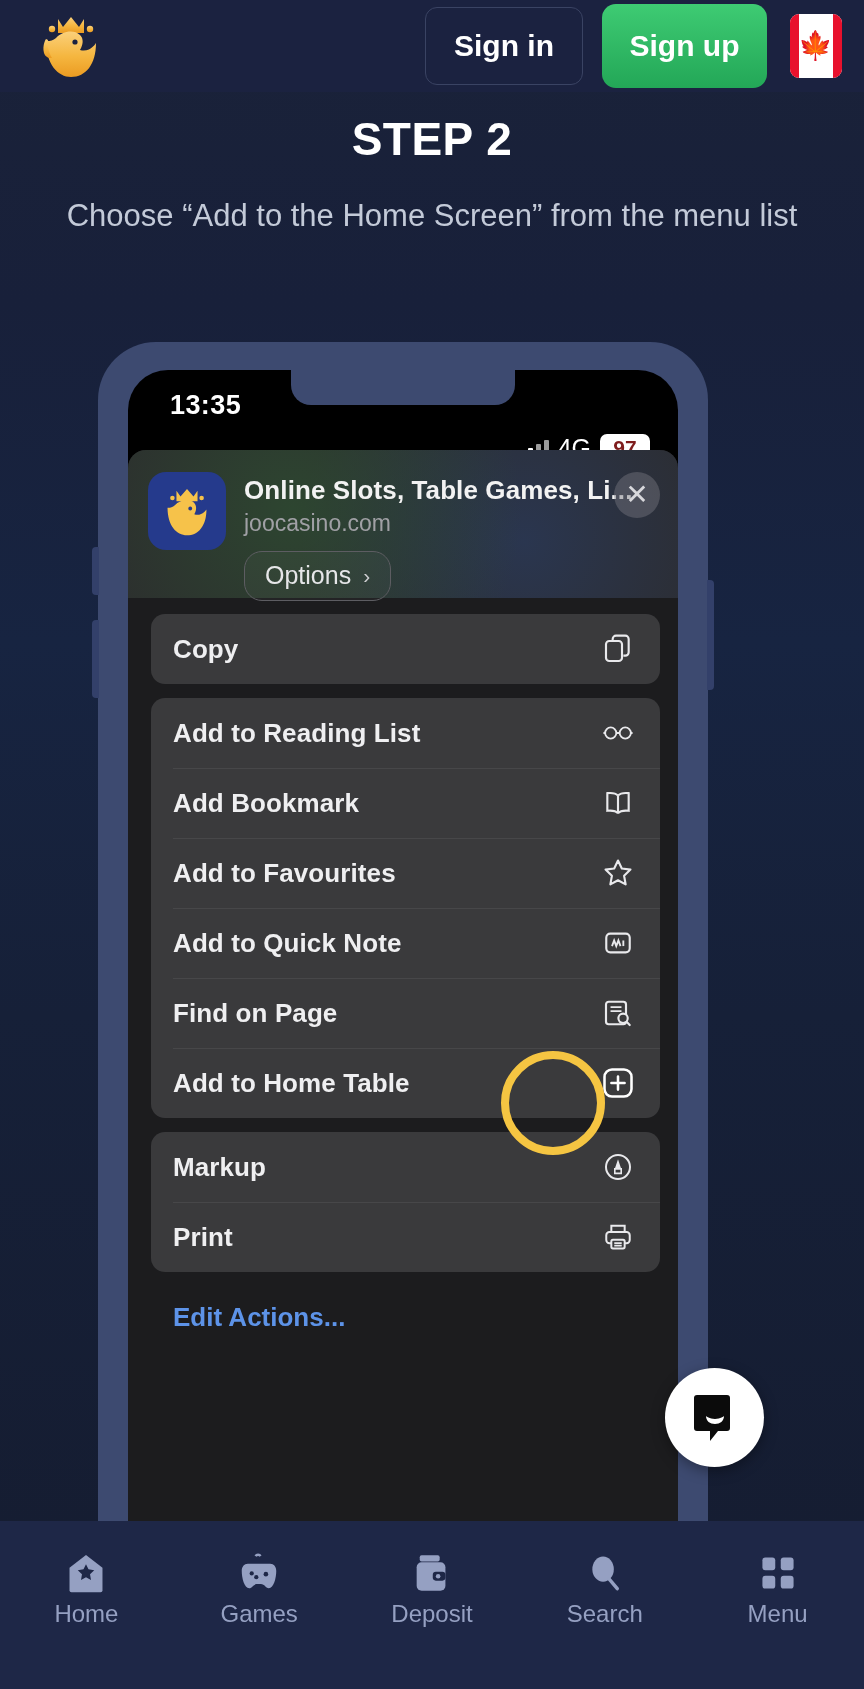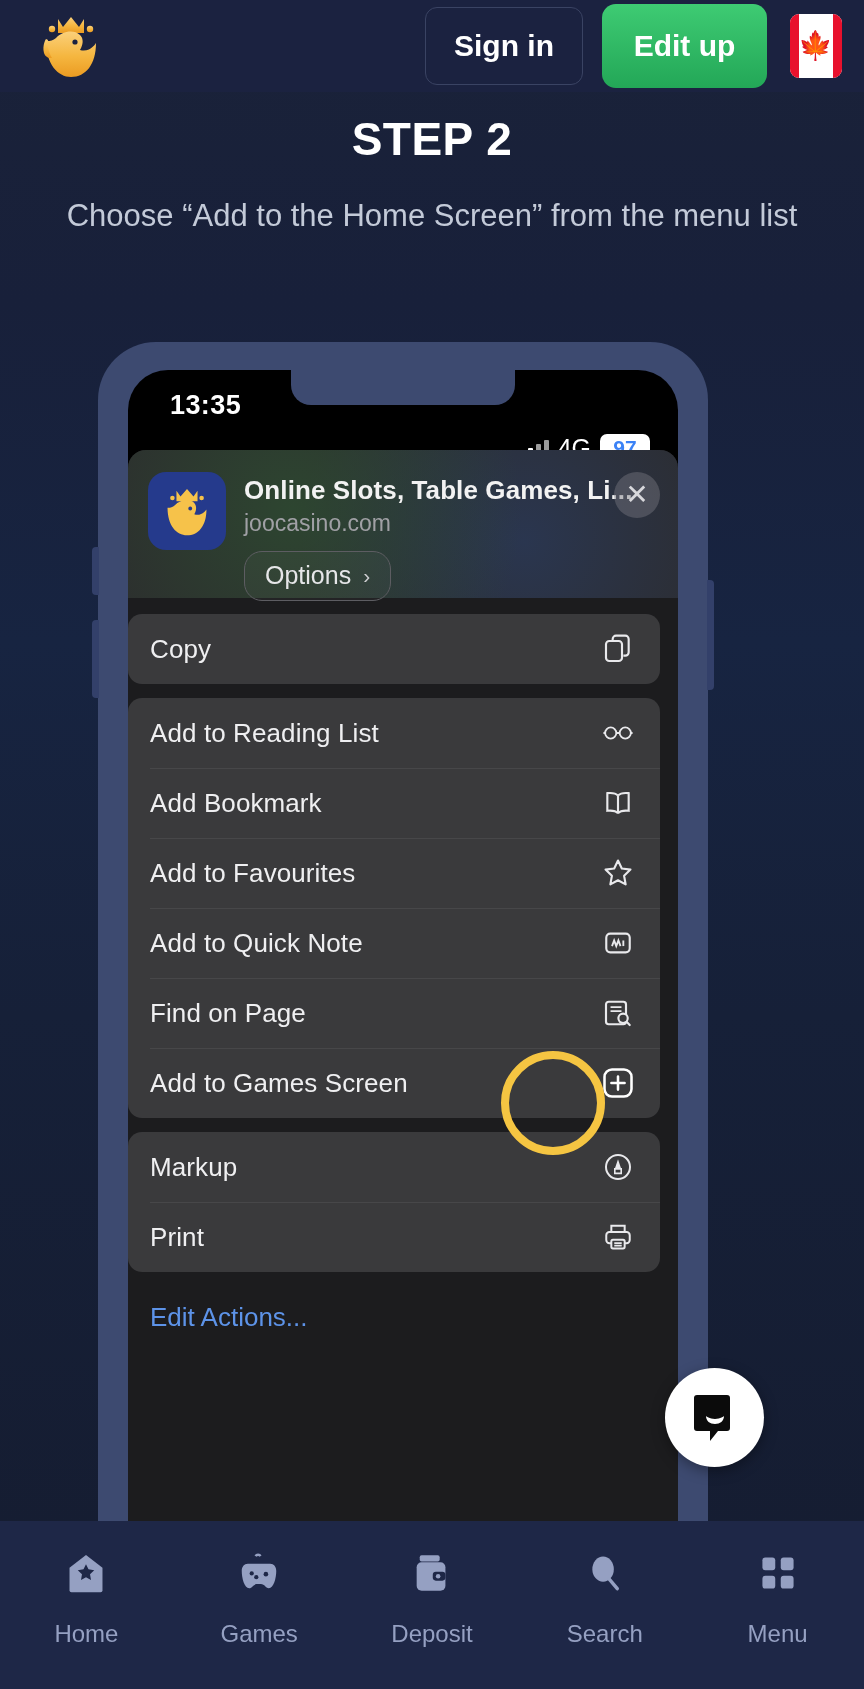--- a/index.html
+++ b/index.html
@@ -128,21 +128,21 @@
     display: flex; align-items: center; gap: 9px; margin-top: 44px;
   }
   .sig { display: flex; align-items: flex-end; gap: 3px; height: 20px; }
   .sig i { display:block; width:5px; background:#fff; border-radius:1px; }
   .sig i:nth-child(1){height:7px;}
   .sig i:nth-child(2){height:11px;}
   .sig i:nth-child(3){height:15px; background:#9b9b9b;}
   .sig i:nth-child(4){height:19px; background:#9b9b9b;}
   .net { font-size: 25px; font-weight: 500; color:#fff; }
   .batt {
-    background:#fff; color:#3b82f6;
+    background:#fff; color:#7f1d1d;
     font-size:21px; font-weight:bold;
     border-radius: 7px;
     padding: 2px 8px 3px 8px;
     min-width: 50px; text-align:center;
     line-height: 1.1;
   }
 
   
   .sheet {
     position: absolute;
@@ -192,21 +192,21 @@
   .close-btn {
     position: absolute; right: 18px; top: 22px;
     width: 46px; height: 46px; border-radius: 50%;
     background: rgba(120,120,128,0.45);
     display:flex; align-items:center; justify-content:center;
     cursor: pointer;
   }
   .close-x { color:#d8d8dc; font-size: 28px; line-height: 1; font-weight: 300;}
 
   
-  .menu-wrap { padding: 16px 18px 0 0; }
+  .menu-wrap { padding: 16px 18px 0 23px; font-weight: bold; }
   .group {
     background: #3a3a3c;
     border-radius: 14px;
     overflow: hidden;
     margin-bottom: 14px;
   }
   .row {
     height: 70px;
     display: flex; align-items: center;
     padding: 0 22px 0 22px;
@@ -258,21 +258,21 @@
     display: flex;
     z-index: 50;
     padding-top: 26px;
   }
   .navitem {
     flex: 1;
     display: flex; flex-direction: column; align-items: center;
     cursor: pointer;
   }
   .navicon { width: 52px; height: 52px; display:flex; align-items:center; justify-content:center; color:#95a0c2; }
-  .navlabel { margin-top: 21px; color:#95a0c2; font-size: 24px; }
+  .navlabel { margin-top: 1px; color:#95a0c2; font-size: 24px; }
 </style>
 </head>
 <body>
 
 <div class="page">
 
   <div class="header">
     <div class="logo">
       <svg width="74" height="74" viewBox="0 0 74 74">
         <defs>
@@ -285,21 +285,21 @@
         <path d="M24 10 L29 18 L37 8 L45 18 L50 10 L50 24 L24 24 Z" fill="url(#gold)"></path>
         <circle cx="18" cy="20" r="3.2" fill="url(#gold)"></circle>
         <circle cx="56" cy="20" r="3.2" fill="url(#gold)"></circle>
         <path d="M12 32 C12 55 24 68 37 68 C52 68 62 55 62 34 C62 34 56 44 46 41 C46 41 52 32 46 26 C40 20 28 22 22 29 C18 33 12 32 12 32 Z" fill="url(#gold)"></path>
         <path d="M12 30 C12 30 8 36 10 44 C12 50 18 49 18 49 C14 42 13 35 14 31 Z" fill="url(#gold)"></path>
         <circle cx="41" cy="33" r="2.6" fill="#1b2240"></circle>
       </svg>
     </div>
     <div class="header-spacer"></div>
     <div class="btn-signin">Sign in</div>
-    <div class="btn-signup">Edit up</div>
+    <div class="btn-signup">Sign up</div>
     <div class="flag">
       <div class="bar"></div>
       <div class="mid">
           <span class="maple">🍁</span>
         </div>
       <div class="bar"></div>
     </div>
   </div>
 
   <div class="step-title">STEP 2</div>
@@ -412,21 +412,21 @@
               <span class="row-icon">
                 <svg width="32" height="32" viewBox="0 0 24 24" fill="none" stroke="#e9e9ec" stroke-width="1.6">
                   <path d="M5 3.6h11a2 2 0 0 1 2 2v12.8a2 2 0 0 1-2 2H5a2 2 0 0 1-2-2V5.6a2 2 0 0 1 2-2z"></path>
                   <path d="M6.4 7.6h8.2M6.4 10.6h8.2" stroke-width="1.4"></path>
                   <circle cx="15.8" cy="16" r="3.5" fill="#3a3a3c"></circle>
                   <path d="M18.4 18.6l2.4 2.4" stroke-linecap="round"></path>
                 </svg>
               </span>
             </div>
             <div class="row">
-              <span class="row-label">Add to Games Screen</span>
+              <span class="row-label">Add to Home Table</span>
               <span class="row-icon">
                 <svg width="36" height="36" viewBox="0 0 24 24" fill="none" stroke="#ffffff" stroke-width="1.7">
                   <rect x="3" y="3" width="18" height="18" rx="5"></rect>
                   <path d="M12 7.6v8.8M7.6 12h8.8" stroke-linecap="round"></path>
                 </svg>
               </span>
             </div>
           </div>
 
           <div class="group">

